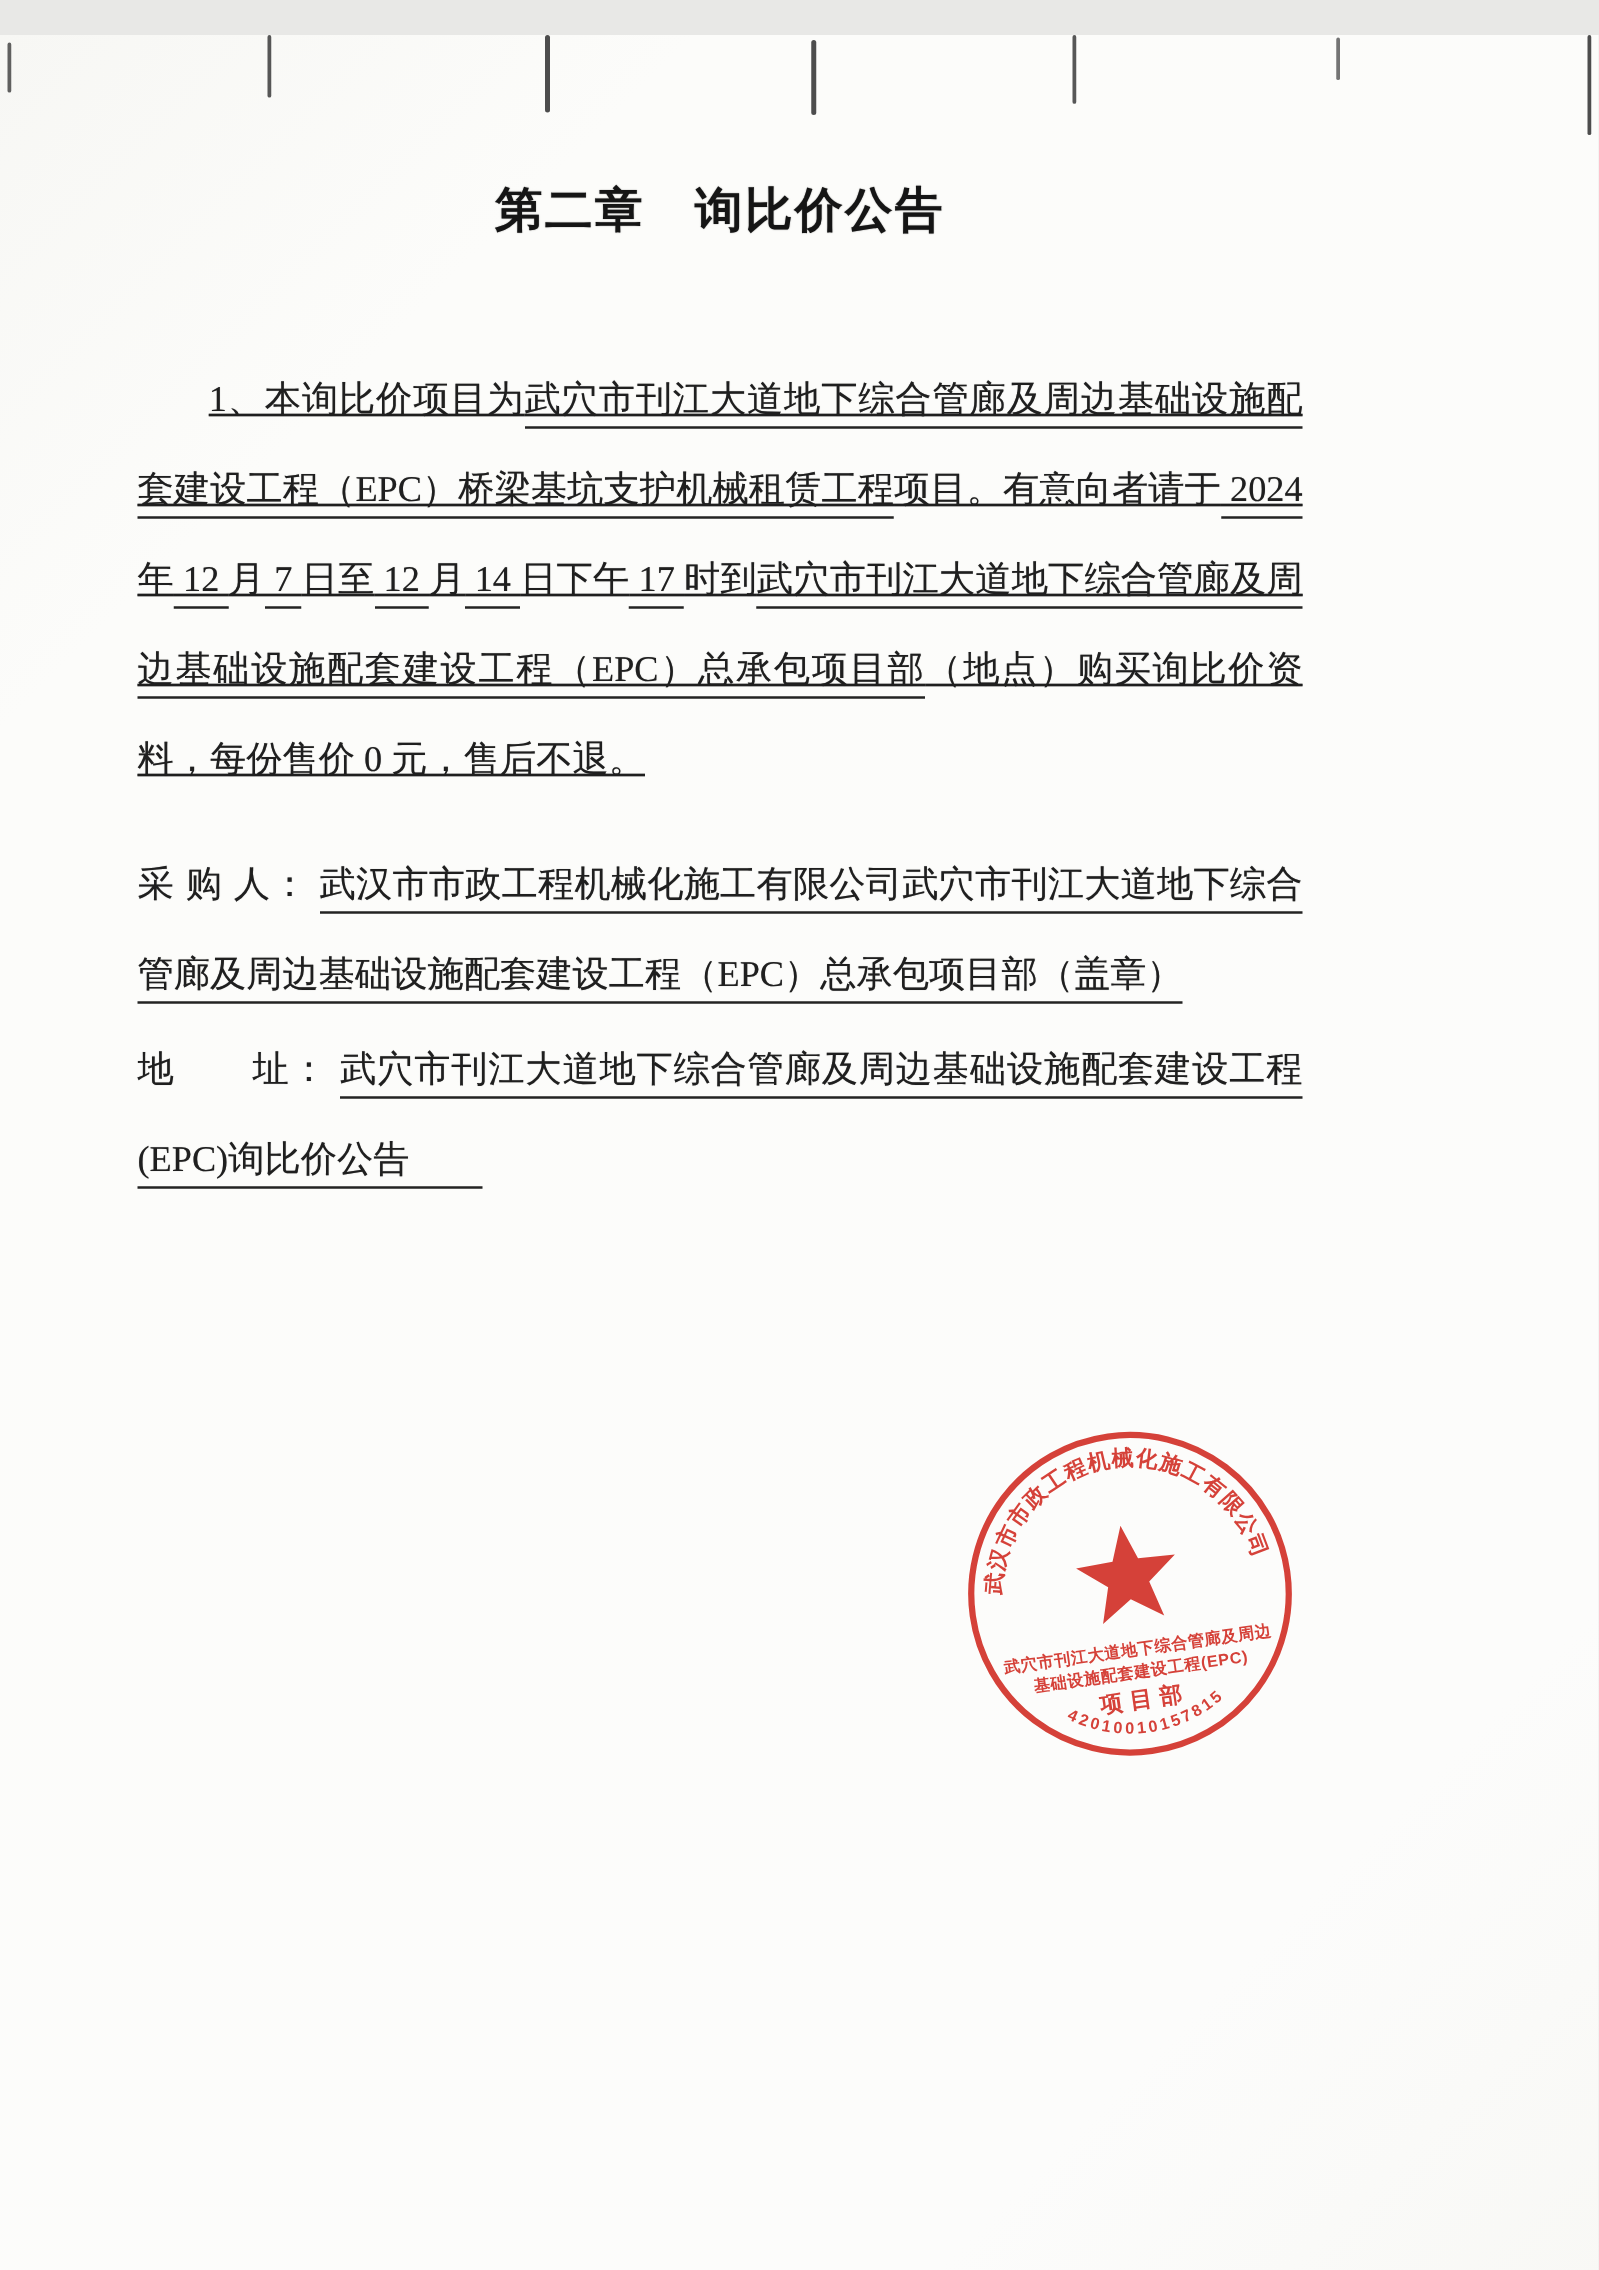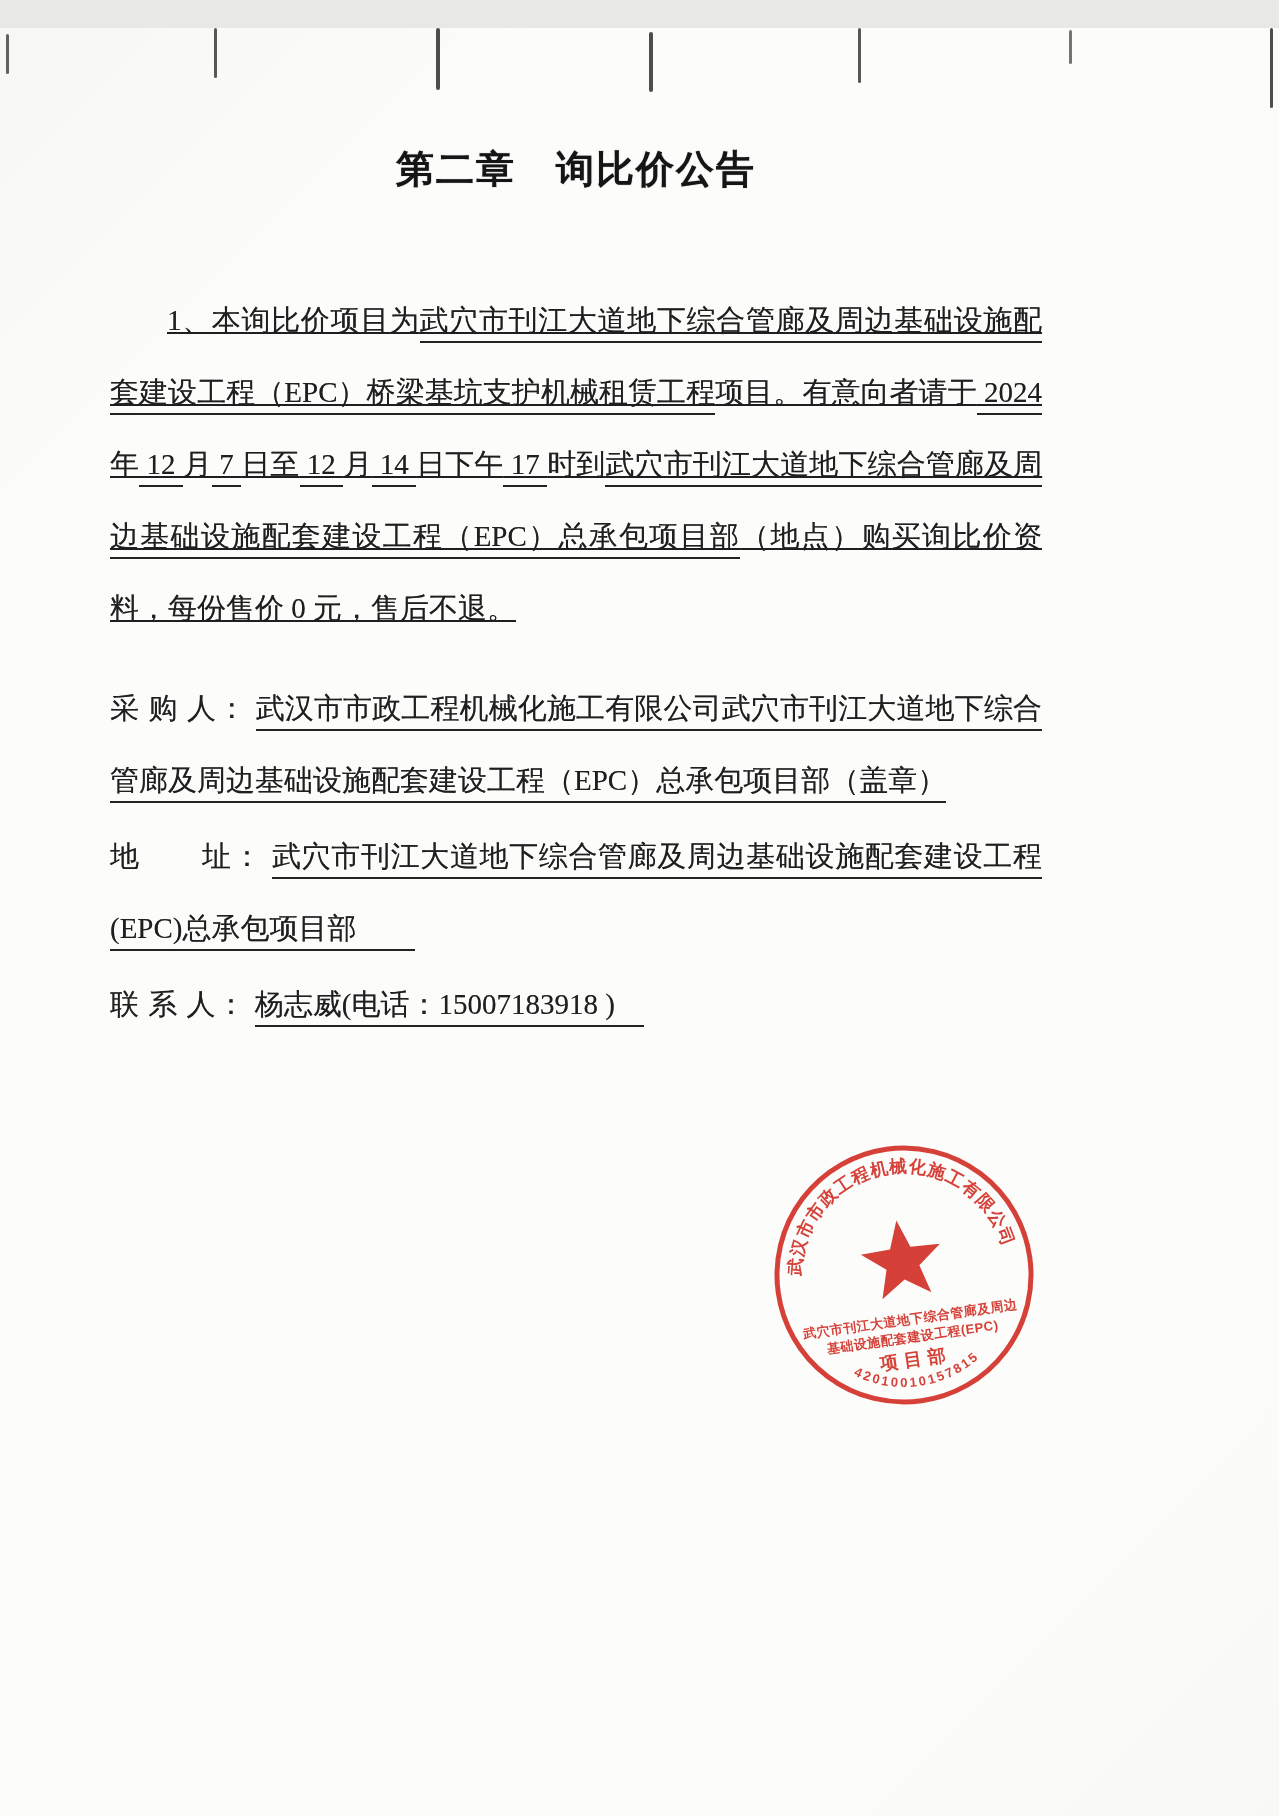--- a/index.html
+++ b/index.html
@@ -56,22 +56,21 @@
 
   <div class="content">
     <div class="doc-title">第二章　询比价公告</div>
 
     <div class="doc-body">
       <p class="para"><span>1、本询比价项目为</span><span class="u">武穴市刊江大道地下综合管廊及周边基础设施配套建设工程（EPC）桥梁基坑支护机械租赁工程</span><span>项目。有意向者请于</span><span class="u"> 2024 </span><span>年</span><span class="u"> 12 </span><span>月</span><span class="u"> 7 </span><span>日至</span><span class="u"> 12 </span><span>月</span><span class="u"> 14 </span><span>日下午</span><span class="u"> 17 </span><span>时到</span><span class="u">武穴市刊江大道地下综合管廊及周边基础设施配套建设工程（EPC）总承包项目部</span><span>（地点）购买询比价资料，每份售价 0 元，售后不退。</span></p>
     </div>
 
     <div class="footer">
       <p class="frow"><span class="flabel">采 购 人： </span><span><span class="u">武汉市市政工程机械化施工有限公司武穴市刊江大道地下综合管廊及周边基础设施配套建设工程（EPC）总承包项目部（盖章）</span></span></p>
-      <p class="frow"><span class="flabel">地　　址： </span><span><span class="u">武穴市刊江大道地下综合管廊及周边基础设施配套建设工程(EPC)总承包项目部　　</span></span></p>
-      <p class="frow"><span class="flabel">联 系 人： </span><span><span class="u">杨志威(电话：15007183918 )　</span></span></p>
+      <p class="frow"><span class="flabel">地　　址： </span><span><span class="u">武穴市刊江大道地下综合管廊及周边基础设施配套建设工程(EPC)询比价公告　　</span></span></p>
     </div>
   </div>
 
   <svg class="stamp" viewBox="0 0 270 270">
     <defs>
       <path id="arcTop" d="M 33.6 117.1 A 103 103 0 0 1 236.4 117.1" fill="none"></path>
       <path id="arcBottom" d="M 33.5 182.3 A 112 112 0 0 0 236.5 182.3" fill="none"></path>
     </defs>
     <circle cx="135" cy="135" r="127" fill="none" stroke="#d3281e" stroke-width="5"></circle>
     <polygon fill="#d3281e" points="135,80 145.3,107.8 174.9,109 151.6,127.4 159.7,156 135,139.5 110.3,156 118.4,127.4 95.1,109 124.7,107.8"></polygon>

